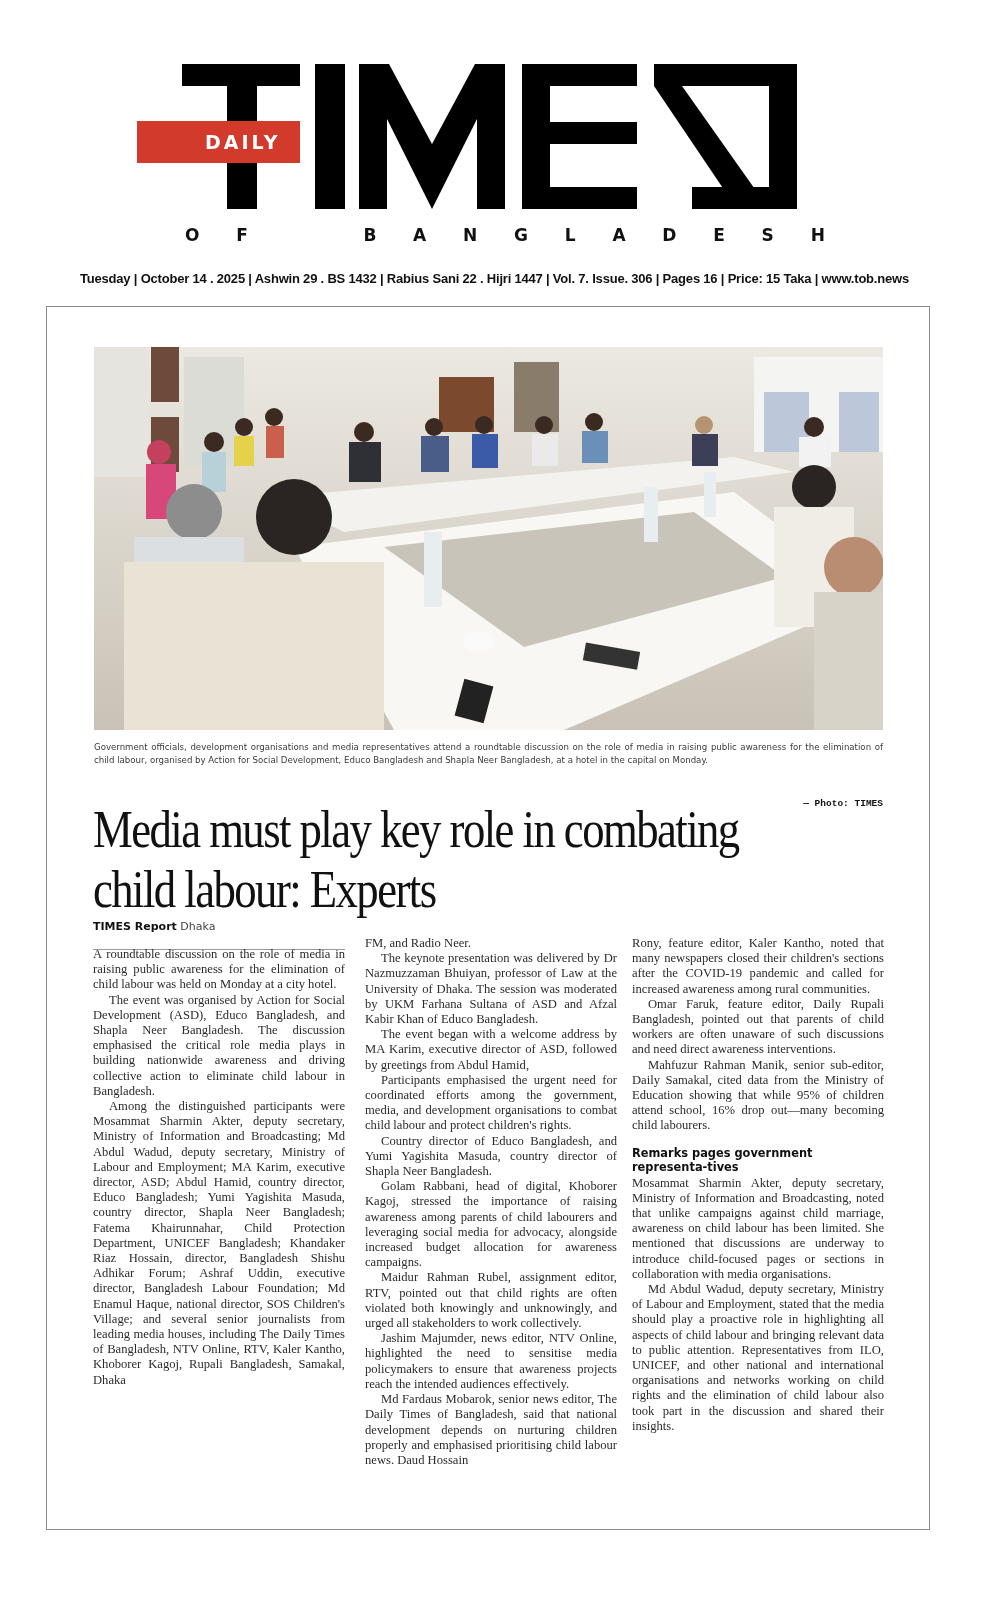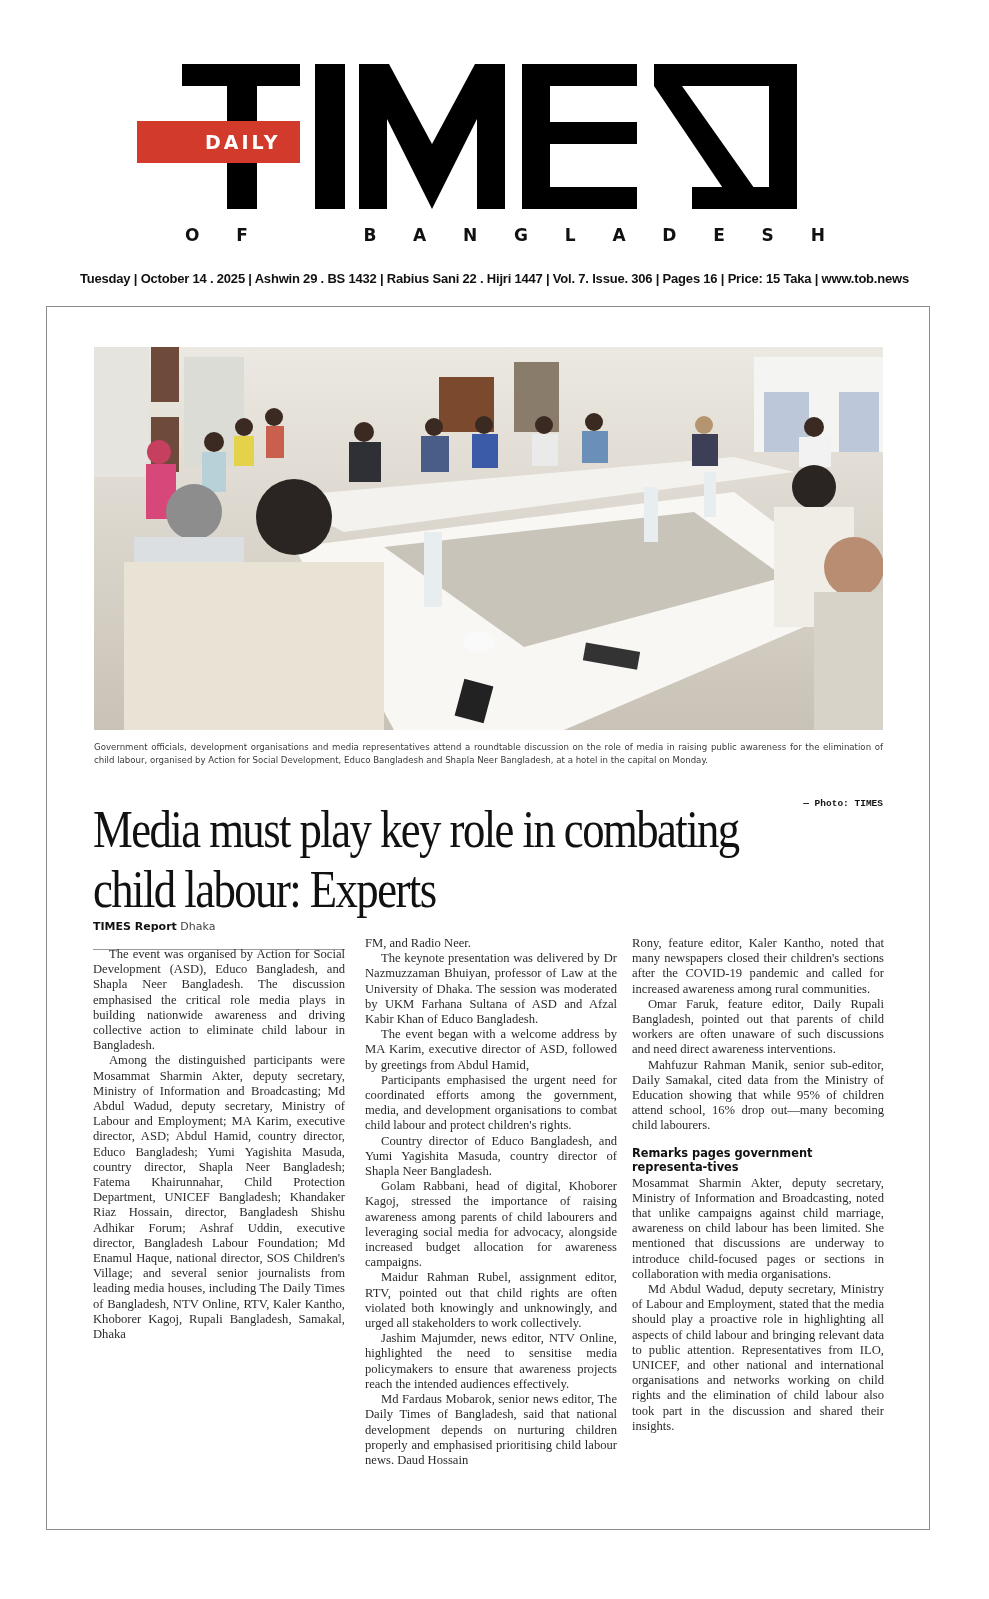--- a/index.html
+++ b/index.html
@@ -153,20 +153,21 @@
   <span>Media must play key role in combating</span><br>
   <span>child labour: Experts</span>
 </h1>
 
 <div class="byline">
   <b>TIMES Report</b>
   <span class="loc">Dhaka</span>
 </div>
 
 <div class="col col1 body">
+  <p class="first">A roundtable discussion on the role of media in raising public awareness for the elimination of child labour was held on Monday at a city hotel.</p>
   <p>The event was organised by Action for Social Development (ASD), Educo Bangladesh, and Shapla Neer Bangladesh. The discussion emphasised the critical role media plays in building nationwide awareness and driving collective action to eliminate child labour in Bangladesh.</p>
   <p>Among the distinguished participants were Mosammat Sharmin Akter, deputy secretary, Ministry of Information and Broadcasting; Md Abdul Wadud, deputy secretary, Ministry of Labour and Employment; MA Karim, executive director, ASD; Abdul Hamid, country director, Educo Bangladesh; Yumi Yagishita Masuda, country director, Shapla Neer Bangladesh; Fatema Khairunnahar, Child Protection Department, UNICEF Bangladesh; Khandaker Riaz Hossain, director, Bangladesh Shishu Adhikar Forum; Ashraf Uddin, executive director, Bangladesh Labour Foundation; Md Enamul Haque, national director, SOS Children's Village; and several senior journalists from leading media houses, including The Daily Times of Bangladesh, NTV Online, RTV, Kaler Kantho, Khoborer Kagoj, Rupali Bangladesh, Samakal, Dhaka</p>
 </div>
 
 <div class="col col2">
   <p class="first">FM, and Radio Neer.</p>
   <p>The keynote presentation was delivered by Dr Nazmuzzaman Bhuiyan, professor of Law at the University of Dhaka. The session was moderated by UKM Farhana Sultana of ASD and Afzal Kabir Khan of Educo Bangladesh.</p>
   <p>The event began with a welcome address by MA Karim, executive director of ASD, followed by greetings from Abdul Hamid,</p>
   <p>Participants emphasised the urgent need for coordinated efforts among the government, media, and development organisations to combat child labour and protect children's rights.</p>
   <p>Country director of Educo Bangladesh, and Yumi Yagishita Masuda, country director of Shapla Neer Bangladesh.</p>

